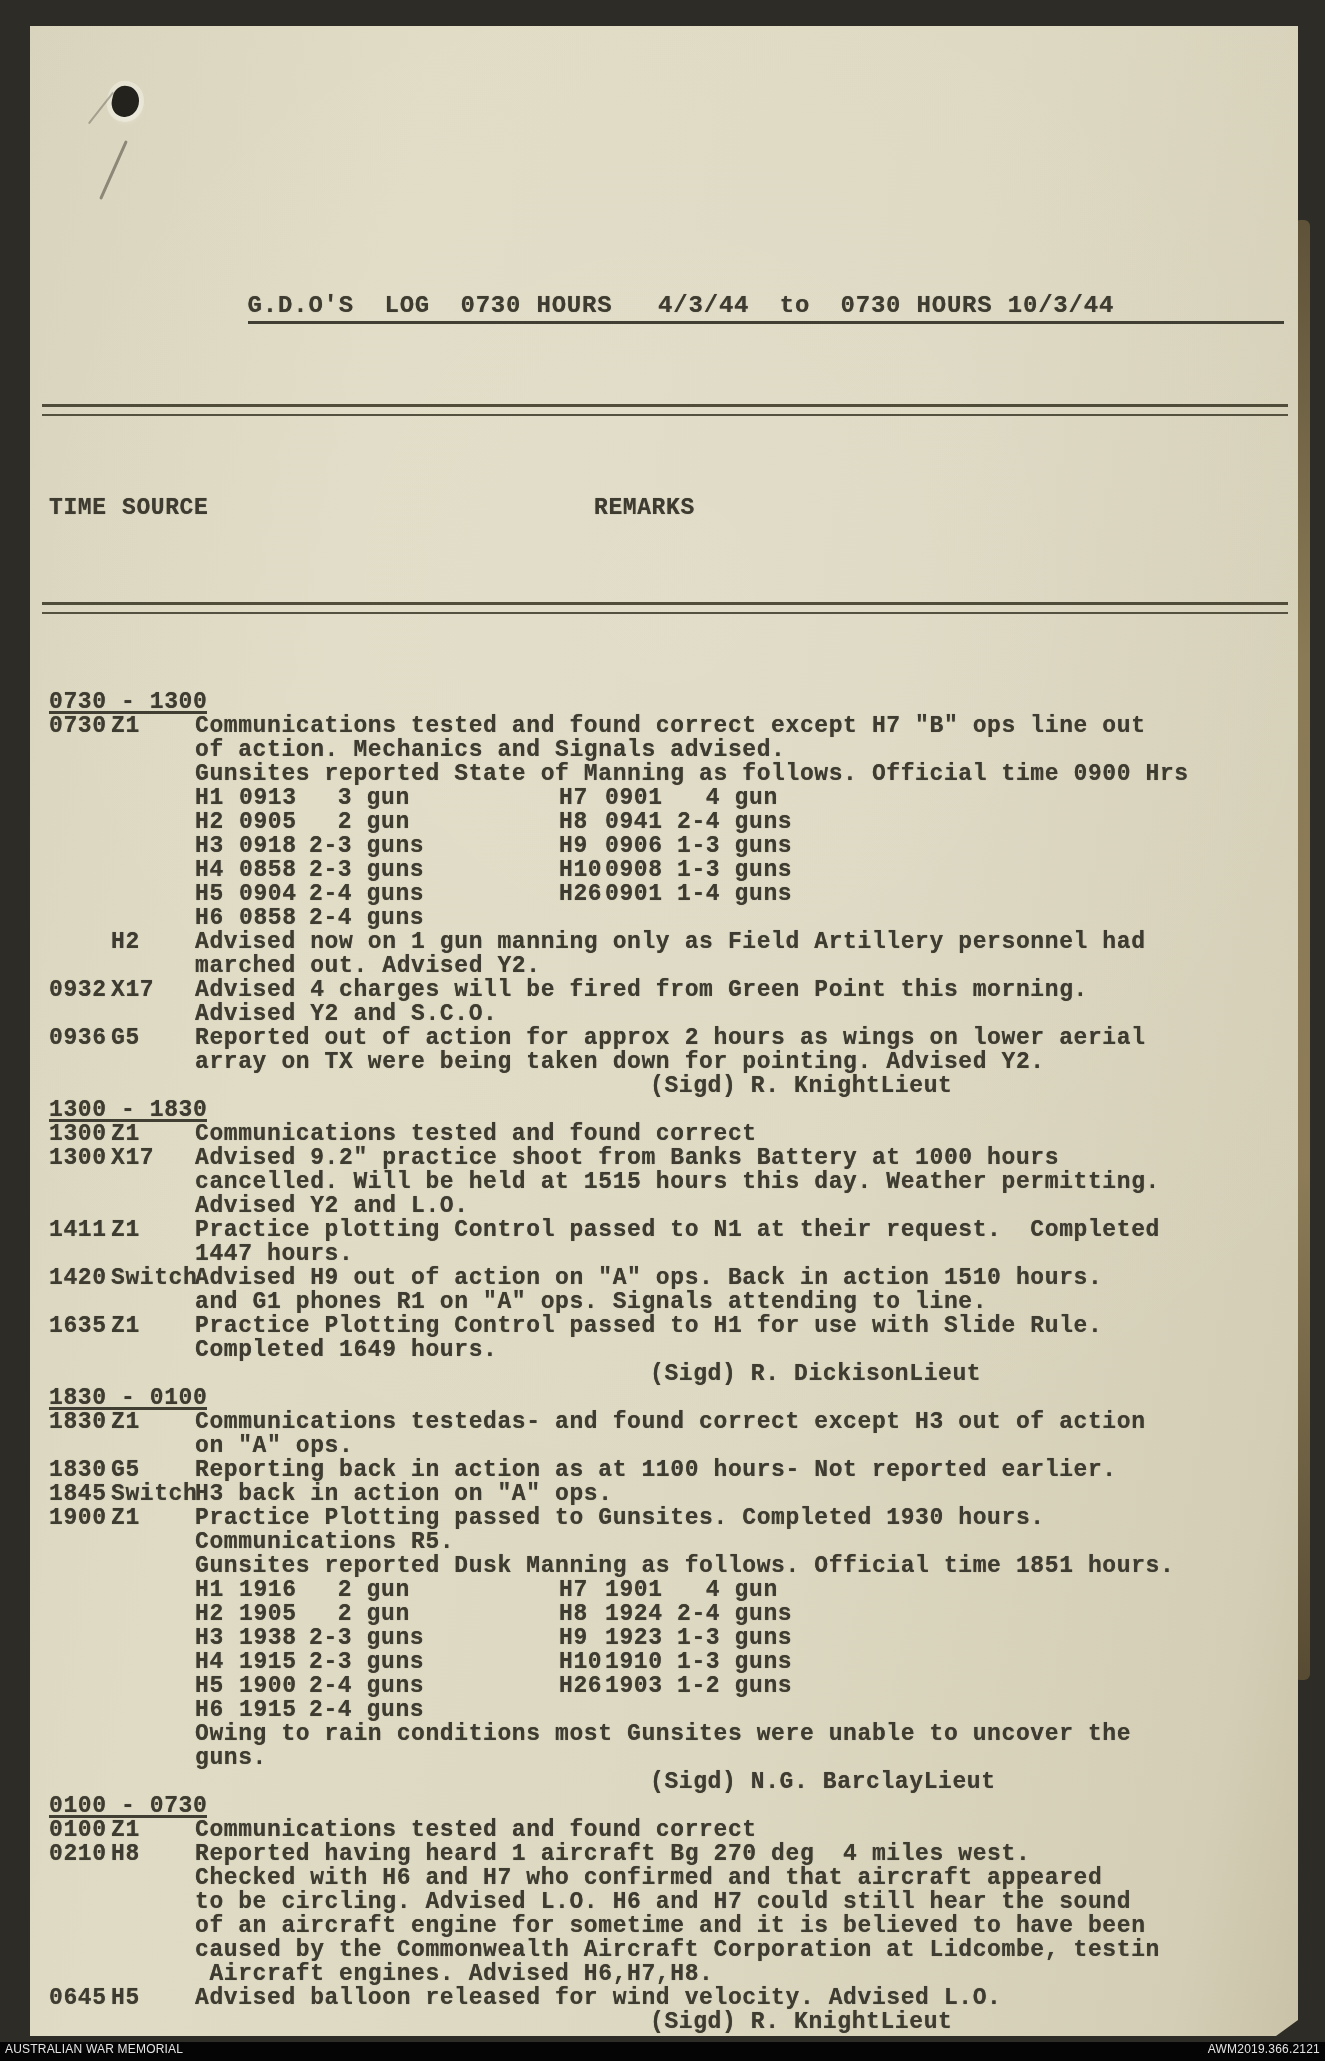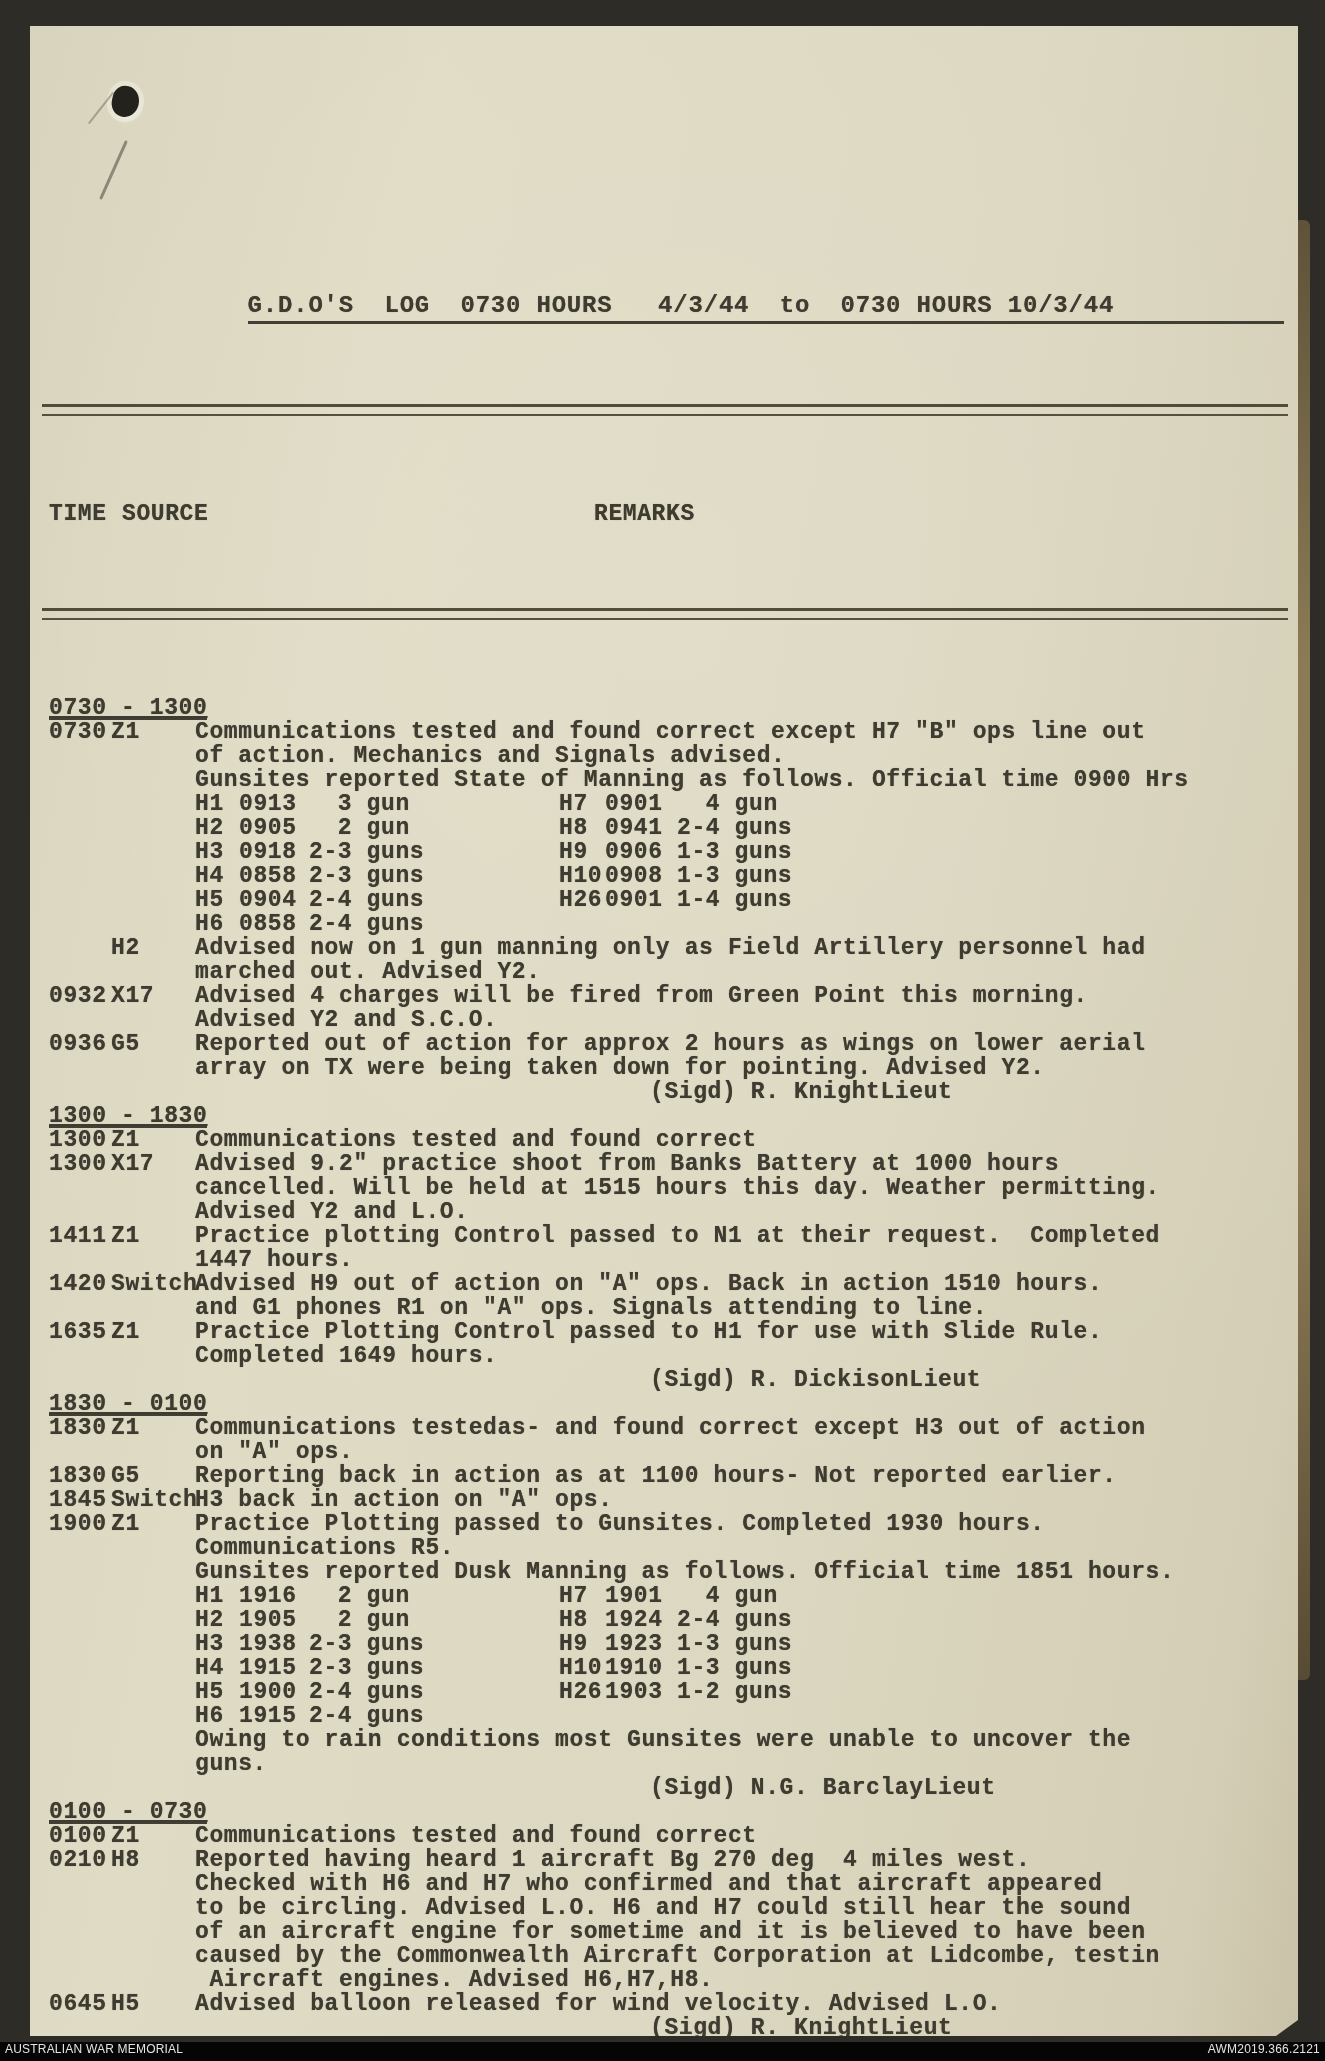--- a/index.html
+++ b/index.html
@@ -50,31 +50,31 @@
   .title-row{margin-top:100px;padding-left:160px;height:32px;}
   .doc-title{
     display:inline-block;font-size:24px;letter-spacing:.8px;
     border-bottom:3px solid #413e33;padding:0 170px 3px 0;
   }
   .rule{
     height:7px;border-top:3px solid #45412f;border-bottom:2px solid #4a4635;
     margin:30px 10px 0 12px;opacity:.92;
   }
   .rule.r2{margin-top:8px;}
-  .header-row{position:relative;height:26px;margin-top:14px;}
+  .header-row{position:relative;height:26px;margin-top:8px;}
   .header-row .hc{position:absolute;top:0;}
   .hc.time{left:19px;}
   .hc.source{left:92px;}
   .hc.remarks{left:564px;}
   .log-body{margin-top:4px;}
   .row{display:flex;padding-left:19px;height:24px;}
   .c-time{width:62px;flex:none;}
   .c-src{width:84px;flex:none;overflow:visible;}
   .c-rem{flex:1;min-width:0;}
-  .sect-head span{display:inline-block;border-bottom:3px solid #413e33;padding-bottom:17px;text-decoration:underline;}
+  .sect-head span{display:inline-block;border-bottom:3px solid #413e33;padding-bottom:17px;}
   .man{display:flex;}
   .m-site{width:44px;flex:none;}
   .m-time{width:70px;flex:none;}
   .m-guns{width:250px;flex:none;}
   .m-site2{width:46px;flex:none;}
   .m-time2{width:72px;flex:none;}
   .m-guns2{flex:1;}
   .sig-row{display:flex;justify-content:flex-start;height:24px;
     padding:0 45px 0 620px;}
   .footer-bar{

